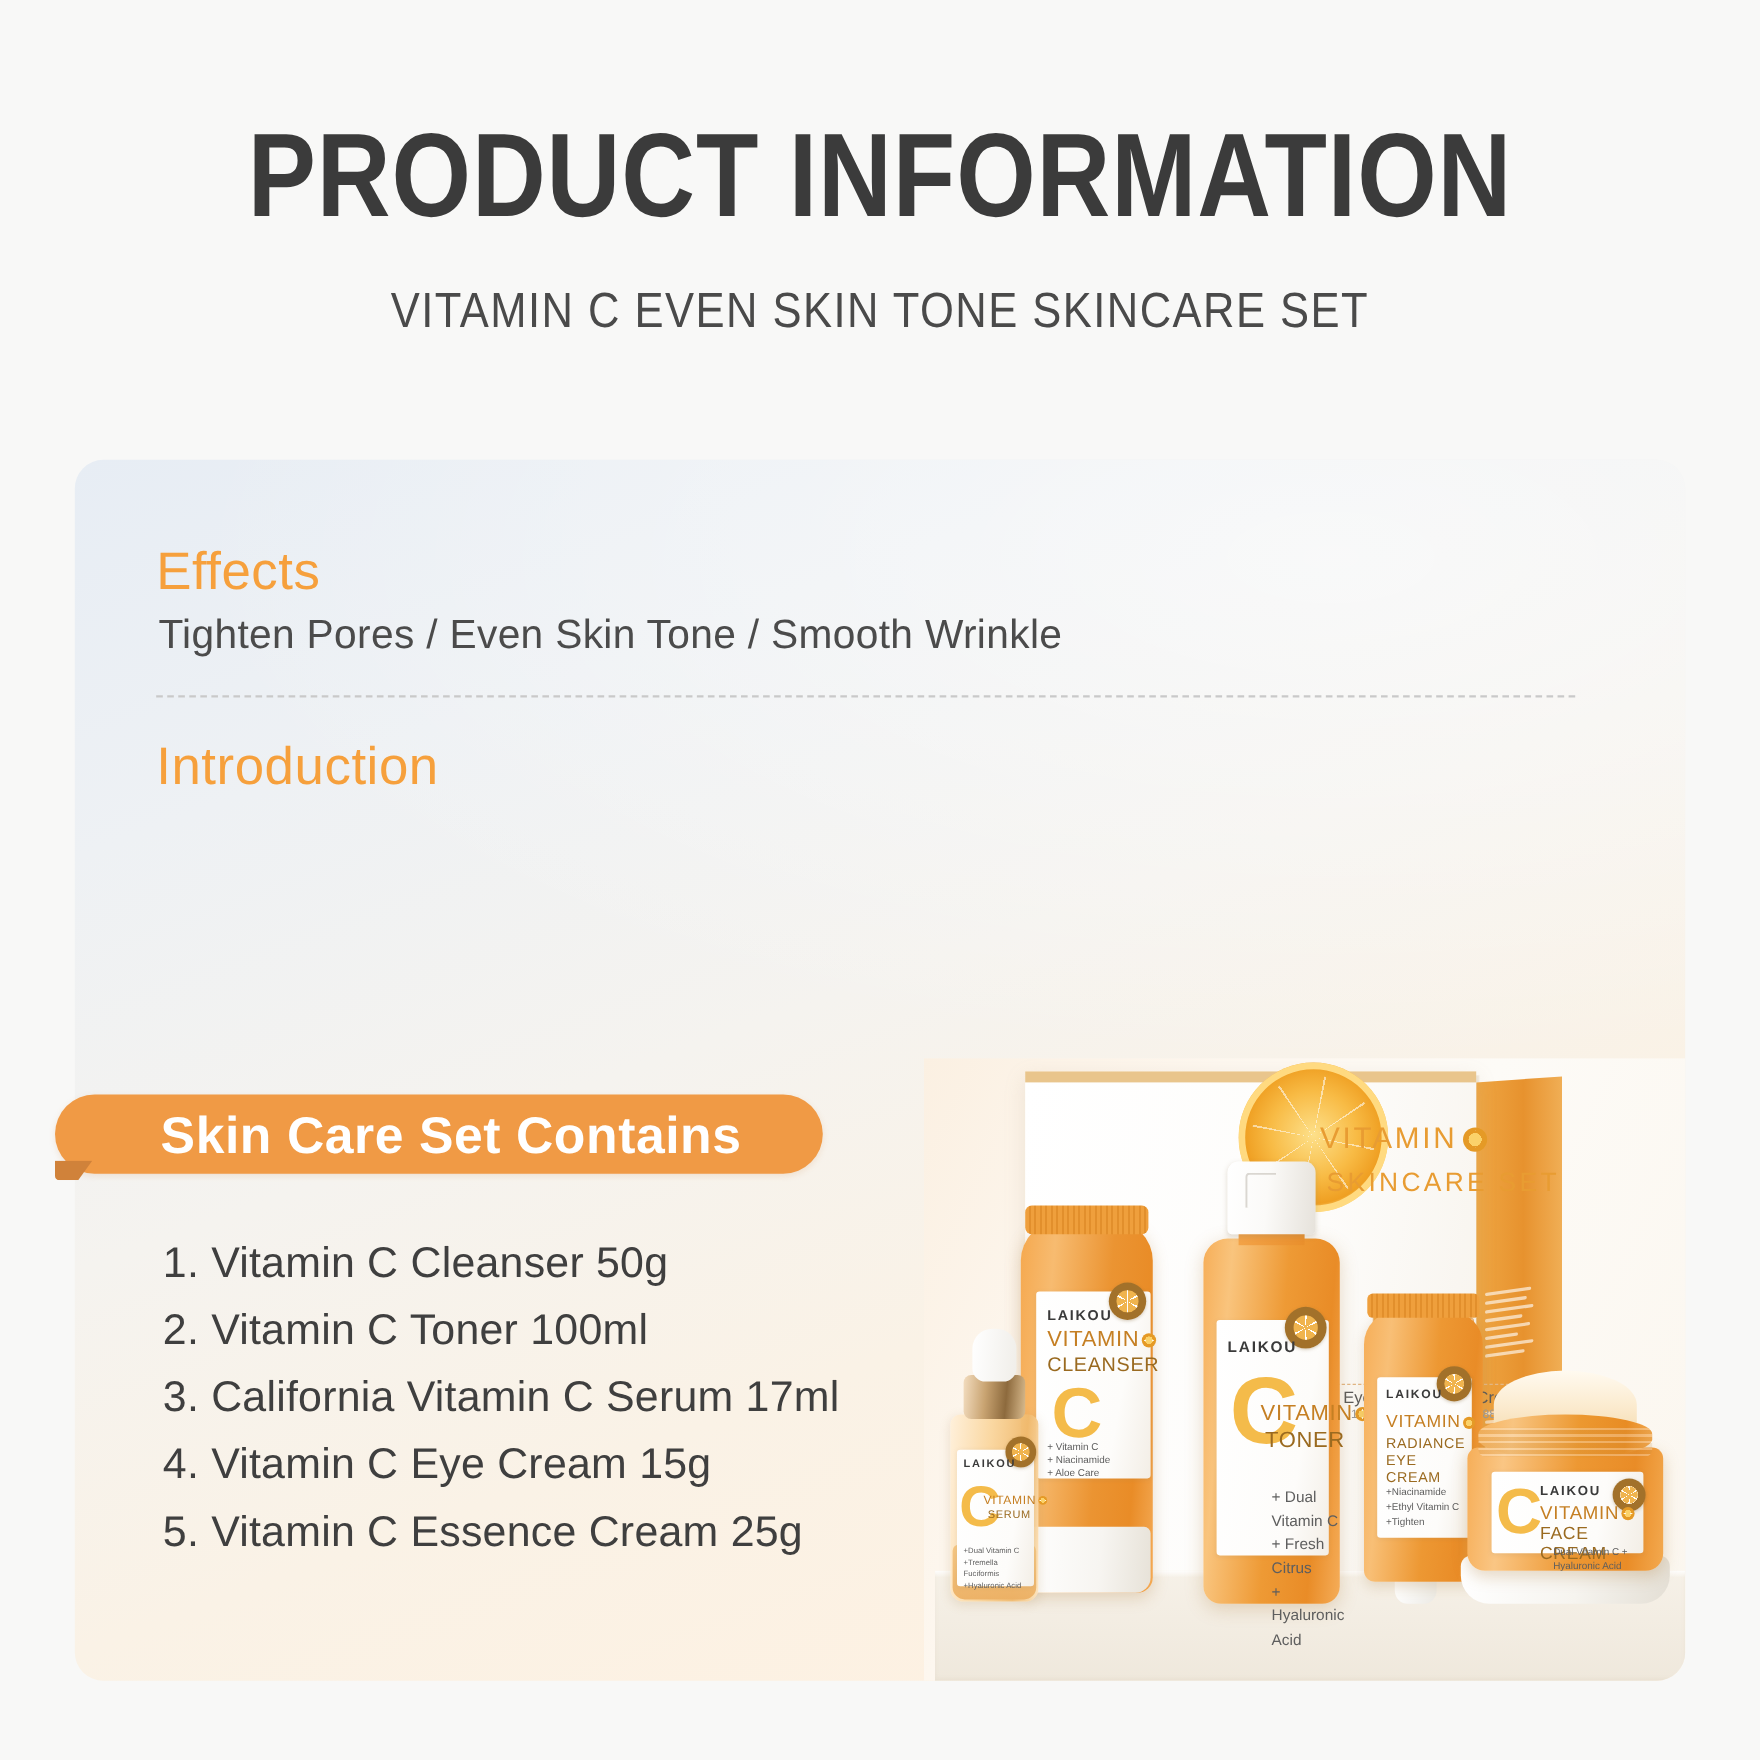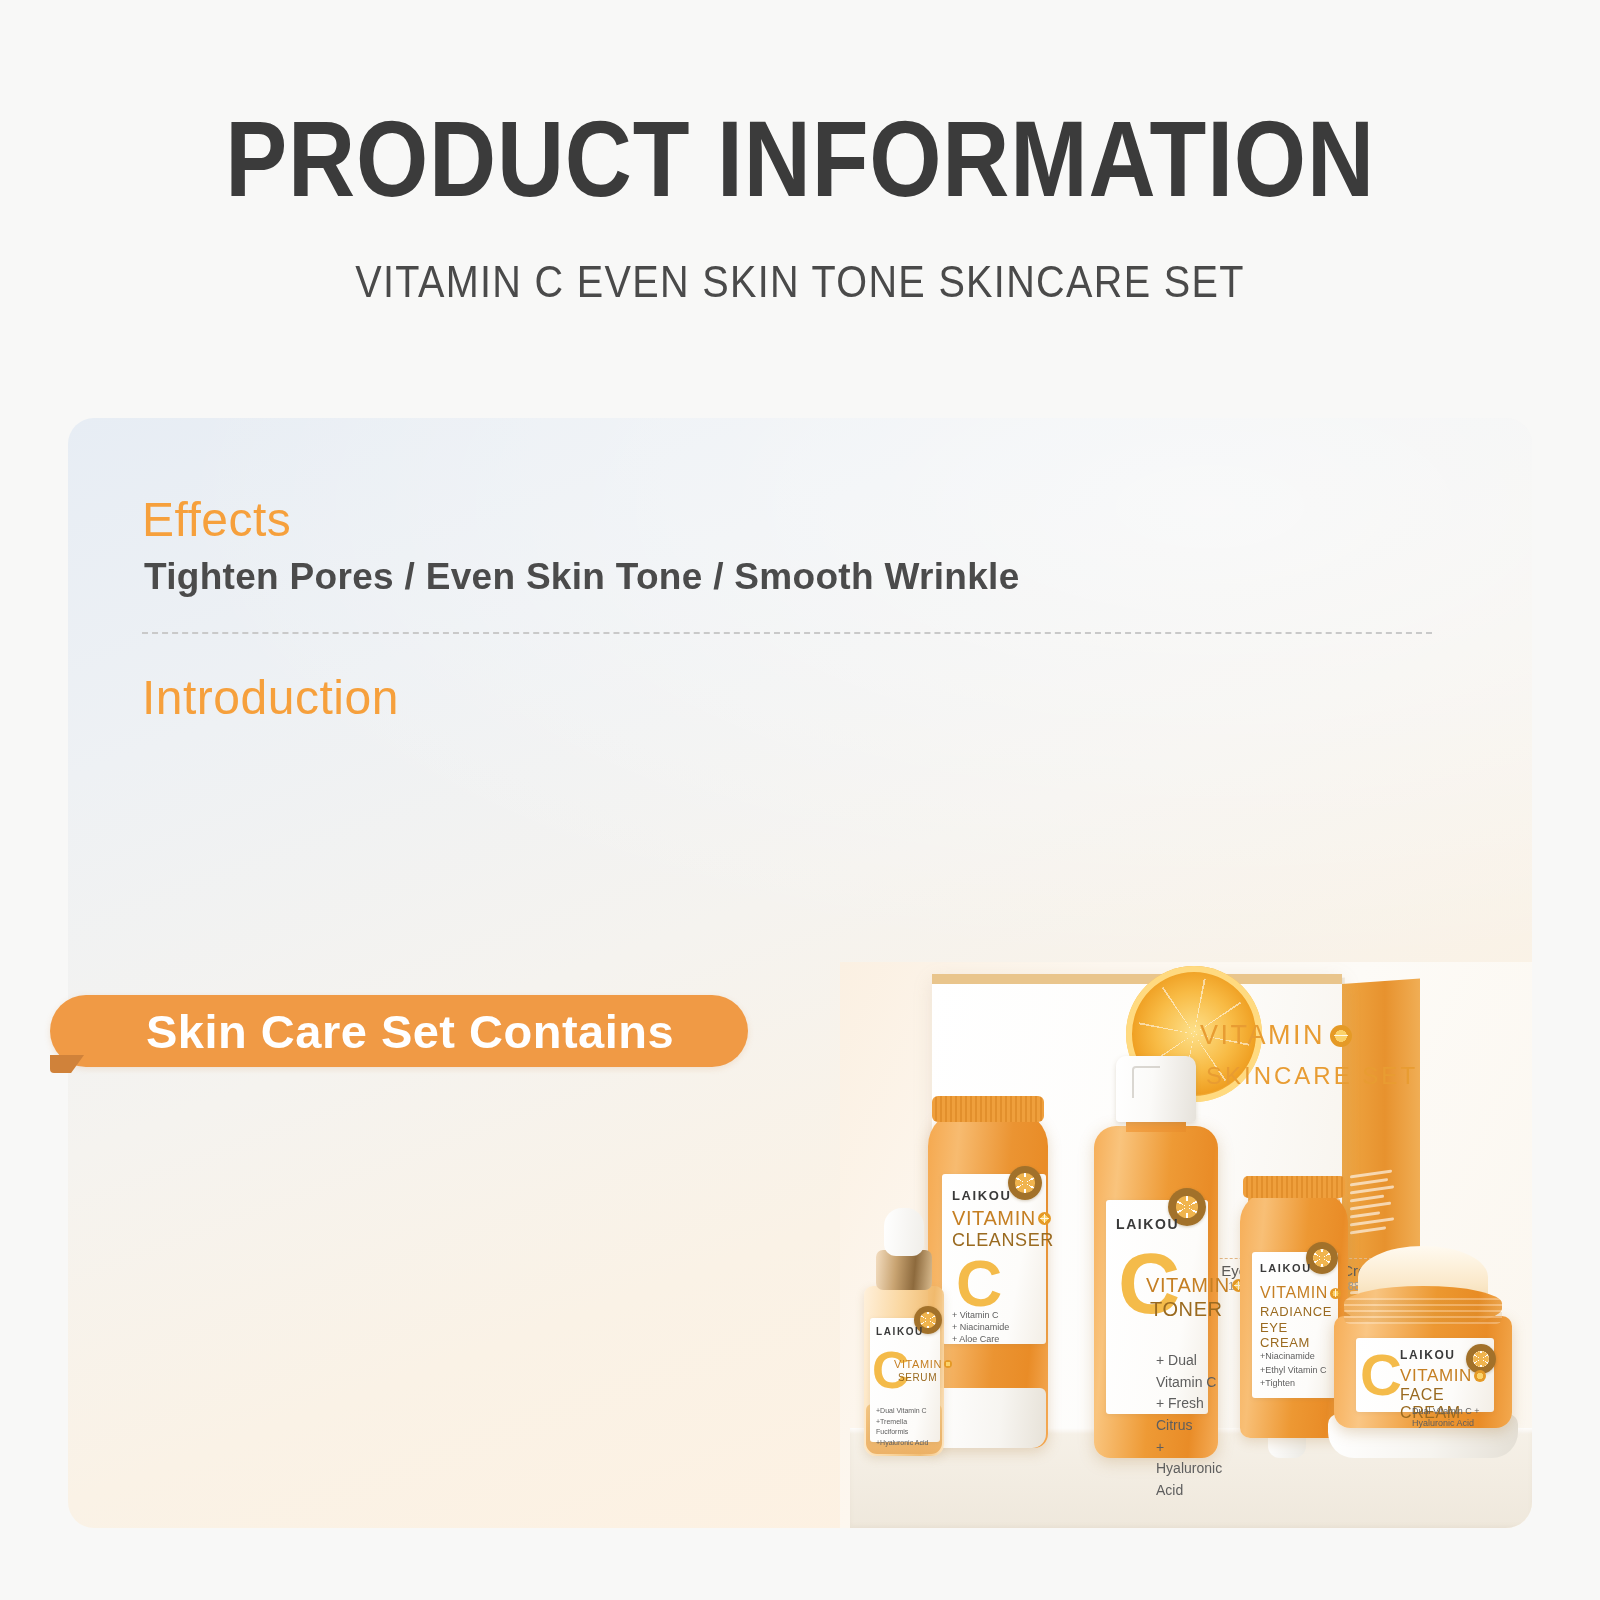--- a/index.html
+++ b/index.html
@@ -46,21 +46,21 @@
   }
 
   
   .sec-head{
     position:absolute;
     font-size:48px;font-weight:400;color:#f6a03c;
     letter-spacing:.5px;white-space:nowrap;
   }
   .sec-body{
     position:absolute;
-    font-size:37px;font-weight:700;color:#4b4b4b;
+    font-size:37px;font-weight:400;color:#4b4b4b;
     letter-spacing:.3px;white-space:nowrap;
   }
   #effects-head{left:142px;top:492px;}
   #effects-body{left:144px;top:556px;}
 
   .divider{
     position:absolute;left:142px;top:632px;width:1290px;height:0;
     border-top:2px dashed #c9c9c9;
   }
 
@@ -378,20 +378,27 @@
 
   <div class="sec-head" id="intro-head">Introduction</div>
 
   <div class="pill-wrap">
     <div class="pill">
       <div class="pill-tail"></div>
       <span class="pill-label">Skin Care Set Contains</span>
     </div>
   </div>
 
+  <div class="contents">
+    <div>1. Vitamin C Cleanser 50g</div>
+    <div>2. Vitamin C Toner 100ml</div>
+    <div>3. California Vitamin C Serum 17ml</div>
+    <div>4. Vitamin C Eye Cream 15g</div>
+    <div>5. Vitamin C Essence Cream 25g</div>
+  </div>
 
   <div class="photo">
     <div class="photo-bg"></div>
 
     <div class="slice slice-c">
         <div class="slice-seg"></div>
       </div>
     <div class="slice slice-a">
         <div class="slice-seg"></div>
       </div>

